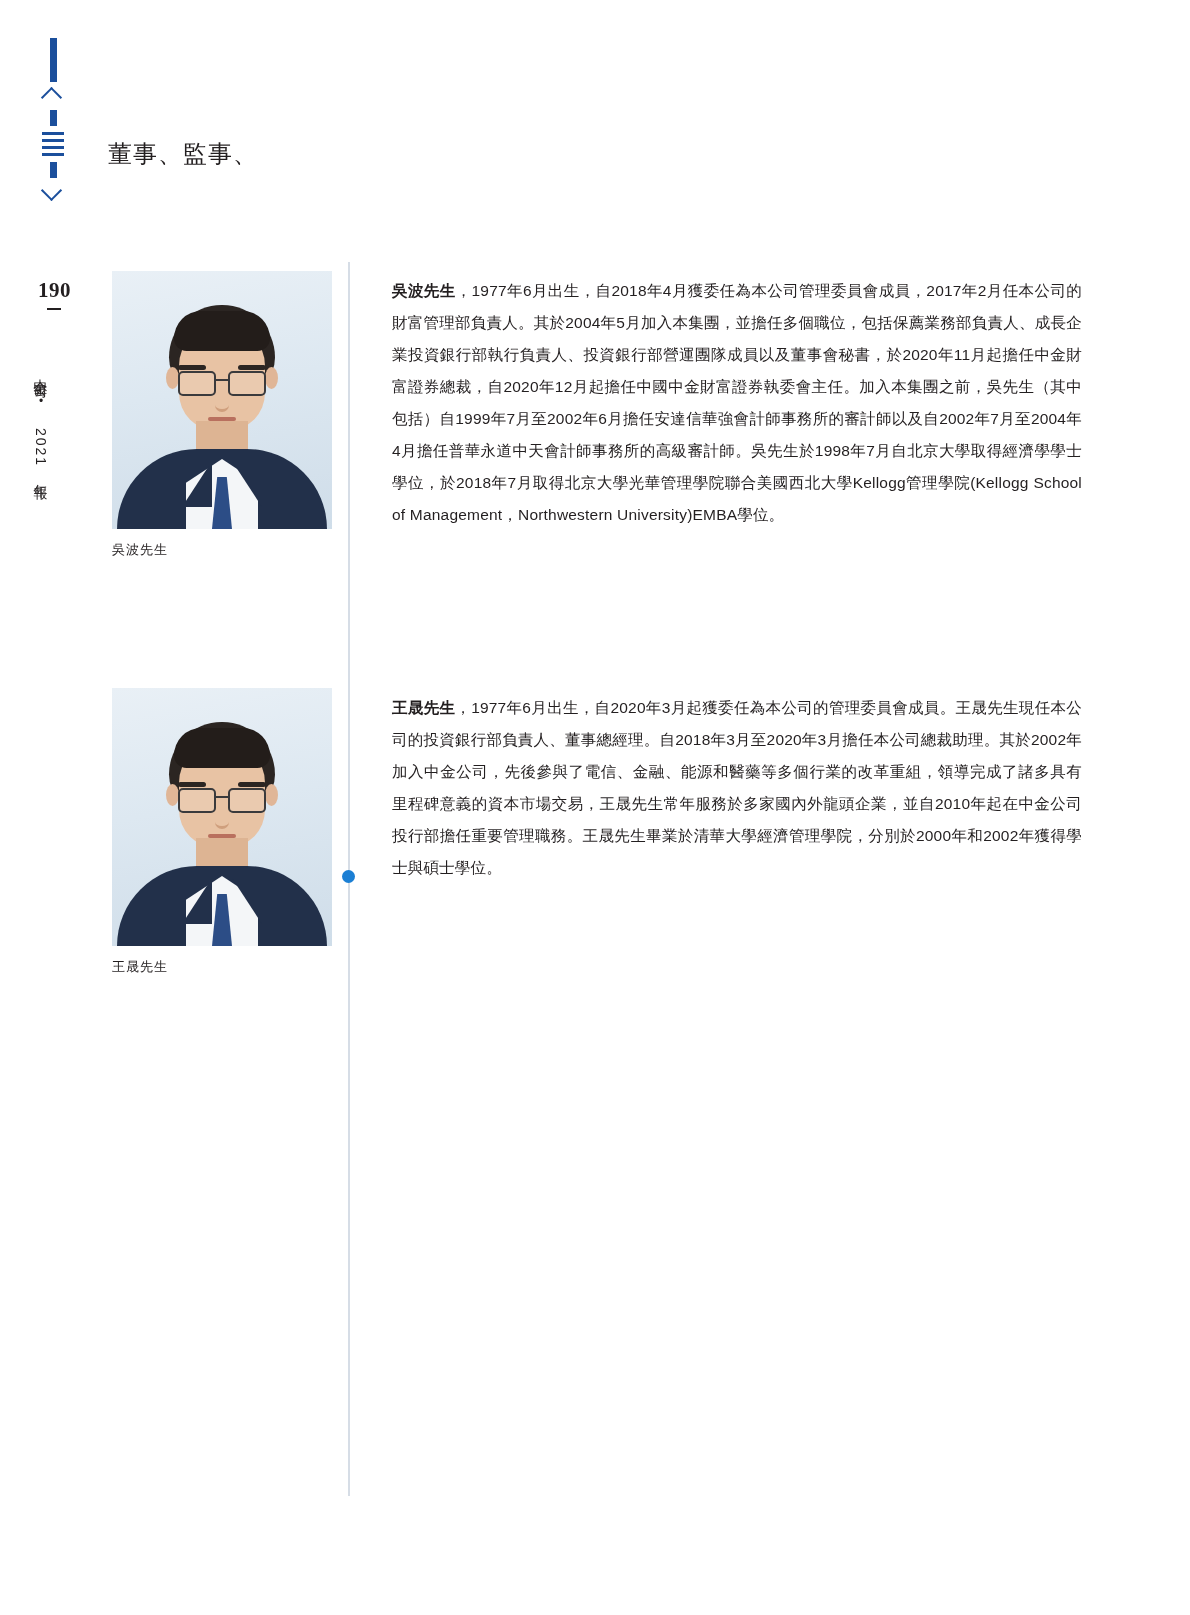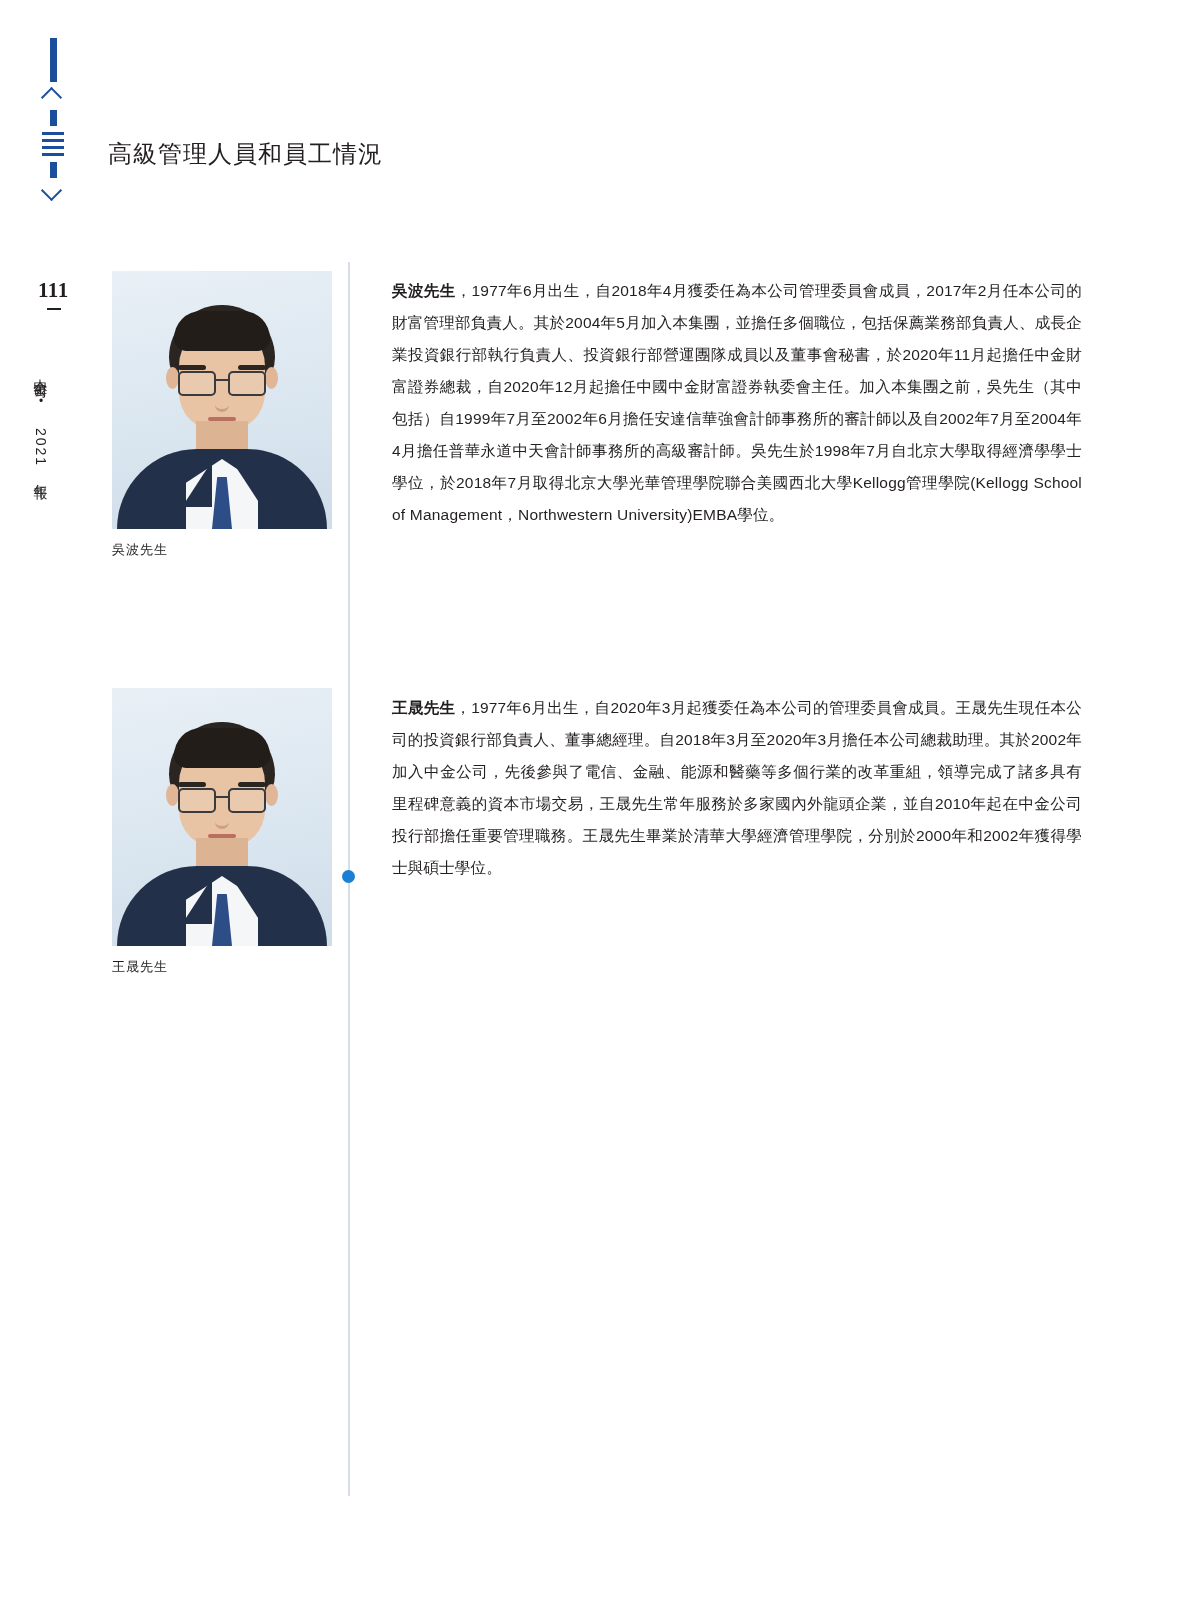--- a/index.html
+++ b/index.html
@@ -344,32 +344,32 @@
     <div class="rail-lines">
       <i></i>
         <i></i>
         <i></i>
         <i></i>
     </div>
     <div class="rail-bar b3"></div>
     <div class="chev down"></div>
   </div>
 
-  <div class="page-number">111</div>
+  <div class="page-number">190</div>
   <div class="page-rule"></div>
 
   <div class="side-label">
     <span>中金公司</span>
     <span class="dot">•</span>
     <span class="year">2021 年報</span>
   </div>
 </div>
 
 <div class="doc-header">
-  <div>高級管理人員和員工情況</div>
+  <div>董事、監事、</div>
 </div>
 
 <div class="divider"></div>
 <div class="divider-dot"></div>
 
 <div class="bio" style="left:112px; top:271px;">
   <div class="photo-wrap">
     <div class="photo">
       <div class="head hair"></div>
       <div class="head face"></div>

